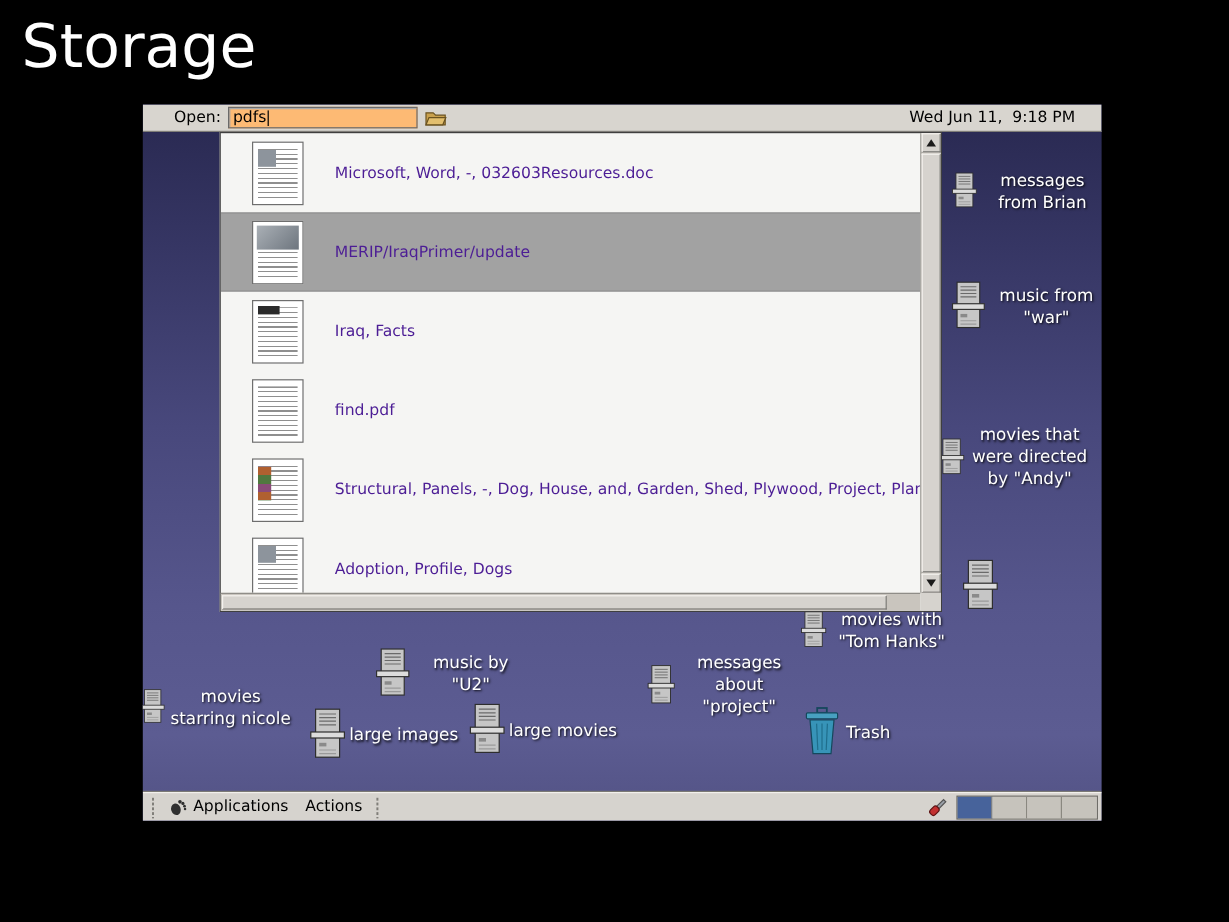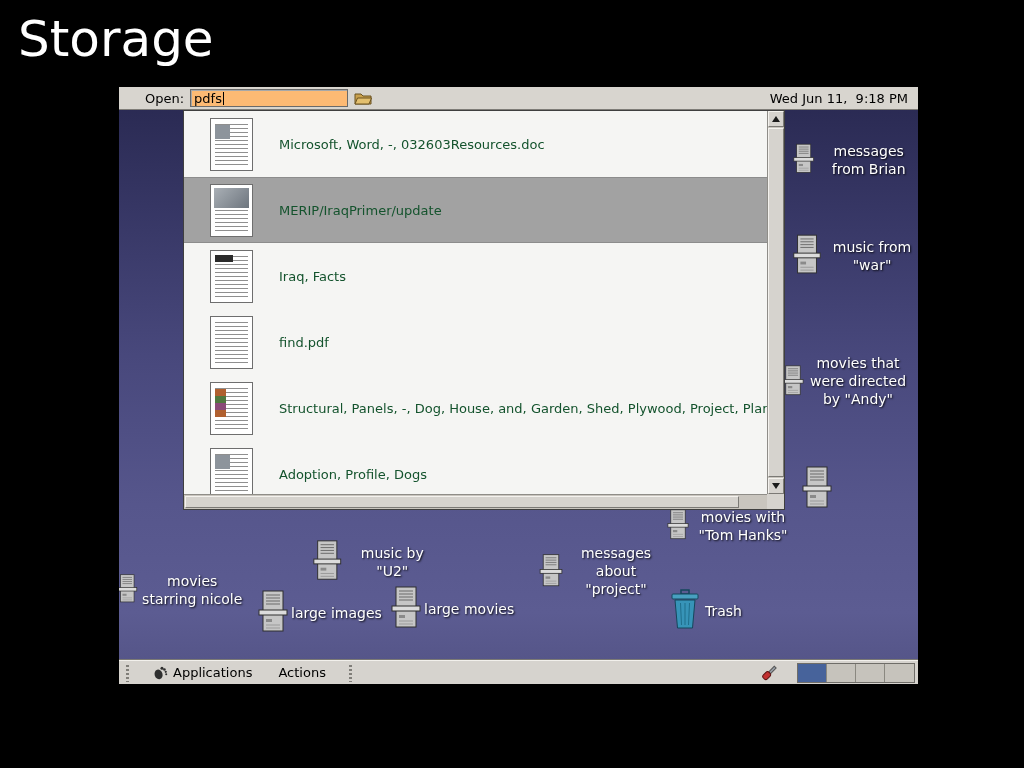--- a/index.html
+++ b/index.html
@@ -19,42 +19,42 @@
   .topbar { position:absolute; left:0; top:0; width:100%; height:23px;
             background:#d8d5cf; border-bottom:1px solid #7f7d78;
             display:flex; align-items:center; padding-left:26px; z-index:30; }
   .open-label { font-size:13px; color:#000; margin-right:6px; }
   .fake-input { width:158px; height:18px; background:#fdba74;
                 border:1px solid #6a6a6a; box-shadow:inset 1px 1px 0 #a8a8a8;
                 display:flex; align-items:center; padding:0 3px; font-size:13px; color:#000; }
   .caret { display:inline-block; width:1px; height:13px; background:#000; margin-left:1px; }
   .folder-btn { margin-left:4px; width:22px; height:19px;
                 display:flex; align-items:center; justify-content:center; cursor:pointer; }
-  .clock { margin-left:auto; padding-right:10px; font-size:13px; color:#000; white-space:pre; }
+  .clock { margin-left:auto; padding-right:22px; font-size:13px; color:#000; white-space:pre; }
 
   
   .results { position:absolute; left:64px; top:23px; width:602px; height:400px;
              background:#f5f5f3; border:1px solid #3f3f3f; z-index:20; }
   .rows { position:absolute; left:0; top:0; right:17px; bottom:15px; overflow:hidden; }
   .row { height:66px; display:flex; align-items:center; padding-left:26px;
          white-space:nowrap; cursor:pointer; }
   .row.selected { background:#a2a2a2; box-shadow:inset 0 1px 0 #8c8c8c, inset 0 -1px 0 #8c8c8c; }
   .thumb { flex:0 0 auto; width:43px; height:53px; background:#fff;
            border:1px solid #6e6e6e; position:relative; overflow:hidden; margin-right:26px; }
   .thumb::before { content:""; position:absolute; left:4px; right:4px; top:5px; bottom:4px;
            background:repeating-linear-gradient(180deg,#8f8f8f 0 1px, transparent 1px 4px); }
   .thumb.v-photo::after { content:""; position:absolute; left:3px; top:3px; right:3px; height:20px;
            background:linear-gradient(135deg,#aab0b6,#6d757e); }
   .thumb.v-news::after { content:""; position:absolute; left:4px; top:4px; width:18px; height:7px;
            background:#2b2b2b; }
   .thumb.v-blocks::after { content:""; position:absolute; left:4px; top:6px; width:11px; height:28px;
            background:repeating-linear-gradient(180deg,#b06030 0 7px,#50783f 7px 14px,#8a4a78 14px 21px); }
   .thumb.v-photosm::after { content:""; position:absolute; left:4px; top:6px; width:15px; height:14px;
            background:#8d949c; }
-  .rlabel { font-size:13px; color:#14532d; overflow:hidden; }
+  .rlabel { font-size:13px; color:#4c1d95; overflow:hidden; }
 
   
   .vscroll { position:absolute; top:0; right:0; bottom:15px; width:17px;
              background:#c9c5be; border-left:1px solid #8f8d88; }
   .sbtn { position:absolute; left:0; width:16px; height:16px; background:#d6d3ce;
           border:1px solid; border-color:#f4f2ee #7b7975 #7b7975 #f4f2ee;
           display:flex; align-items:center; justify-content:center; cursor:pointer; }
   .sbtn.up { top:0; } .sbtn.down { bottom:0; }
   .tri-up { width:0; height:0; border-left:4px solid transparent; border-right:4px solid transparent;
             border-bottom:6px solid #1b1b1b; }
@@ -74,21 +74,21 @@
   .tower-icon { width:36px; height:44px; }
   .trash-icon { width:40px; height:44px; }
   .dlabel { margin-top:1px; font-size:14px; color:#fff; text-align:center; line-height:18px;
             text-shadow:1px 1px 2px rgba(0,0,0,0.9); }
   .dlabel.selected { background:#b9bdd0; padding:0 4px; }
 
   
   .taskbar { position:absolute; left:0; bottom:0; width:100%; height:24px; background:#d6d3ce;
              border-top:1px solid #f2f0ec; box-shadow:0 -1px 0 #7b7975;
              display:flex; align-items:center; padding:0 3px; z-index:40;
-             font-size:13px; color:#000;gap:12px; }
+             font-size:13px; color:#000; }
   .handle { width:5px; height:18px; margin:0 3px;
             background-image:radial-gradient(circle,#807e79 35%, transparent 36%);
             background-size:5px 4px; cursor:grab; }
   .menu-item { display:flex; align-items:center; gap:5px; padding:0 7px; height:100%; cursor:pointer; }
   .foot-icon { width:16px; height:16px; }
   .spacer { flex:1; }
   .tool-icon { width:18px; height:18px; margin-right:7px; cursor:pointer; }
   .pager { display:flex; height:20px; border:1px solid #6f6d68; background:#c6c3bc; }
   .ws-cell { width:29px; border-right:1px solid #8a8880; background:#c6c3bc; cursor:pointer; }
   .ws-cell:last-child { border-right:none; }

